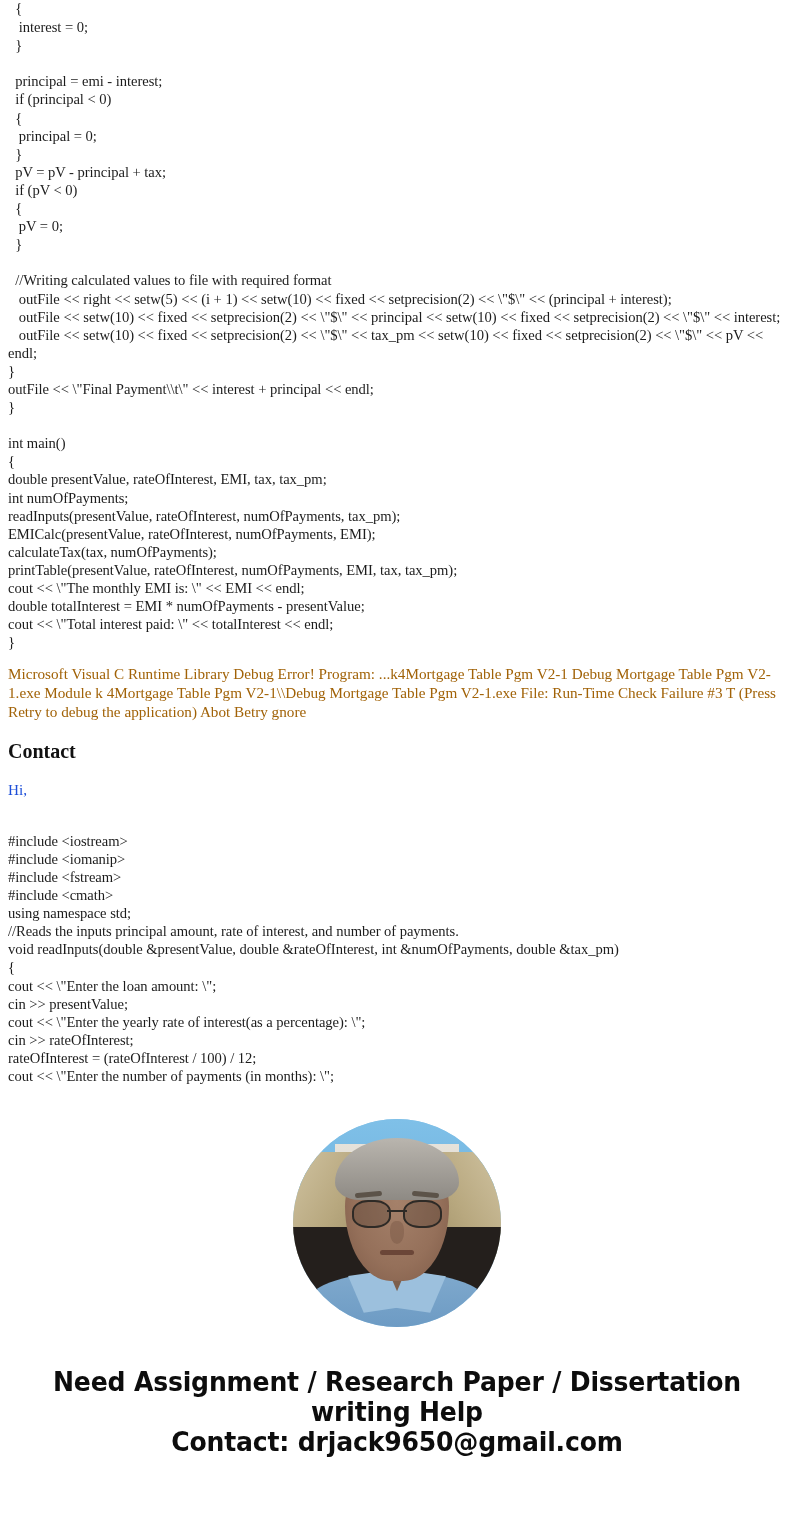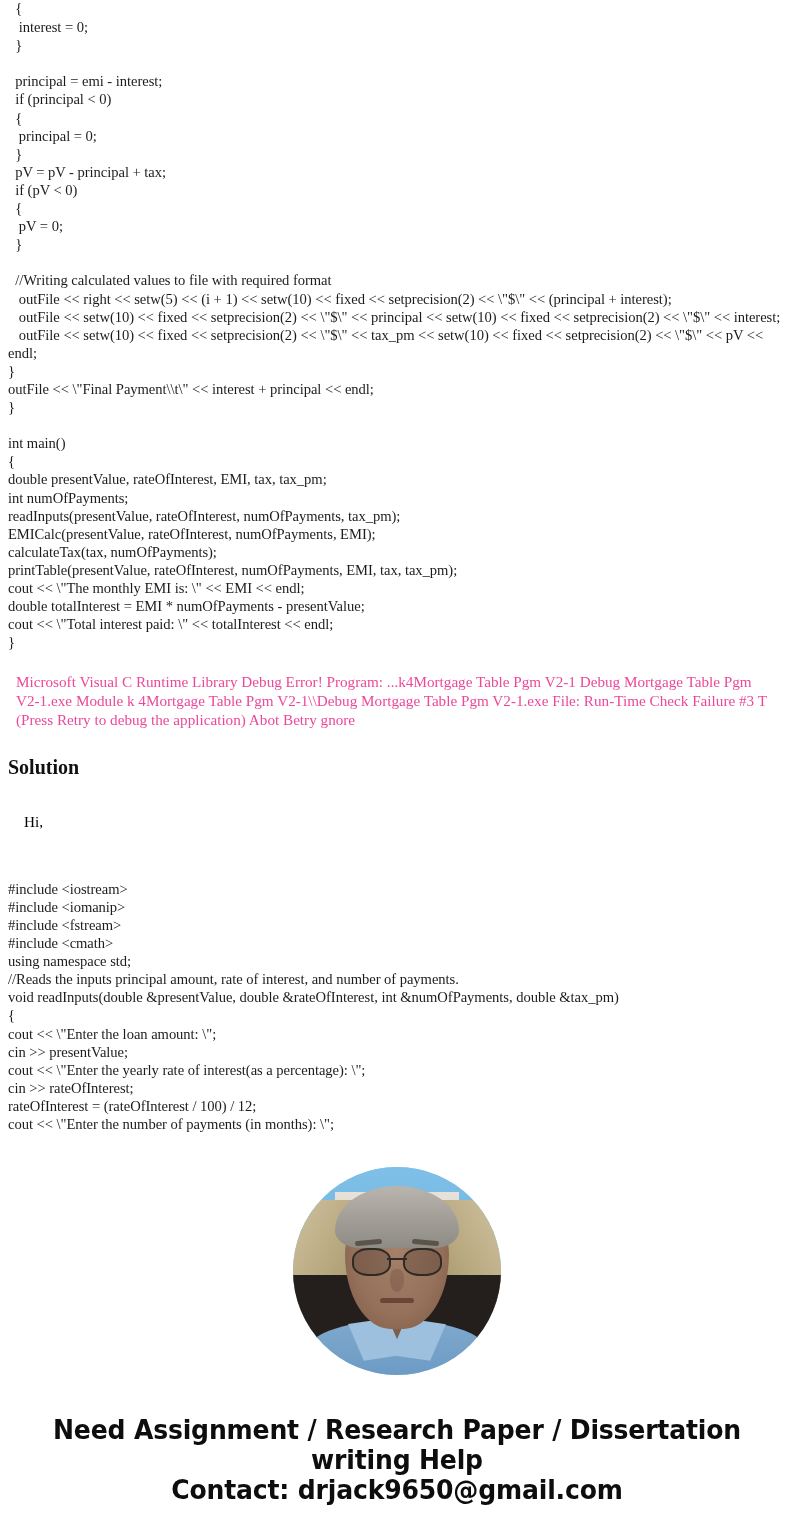--- a/index.html
+++ b/index.html
@@ -45,45 +45,45 @@
   .code-line.blank { min-height: 18.1px; }
 
   .top-block { padding-top: 0px; }
   .top-block .code-line:first-child { position: relative; top: -1px; }
 
   
   .error-para {
     font-family: "Liberation Serif", "DejaVu Serif", serif;
     font-size: 15.2px;
     line-height: 18.6px;
-    color: #ec4899;
+    color: #a16207;
     padding: 0 10px 0 8px;
-    margin: 8px;
+    margin: 0;
     text-align: left;
   }
 
   
   .solution-heading {
     font-family: "Liberation Serif", "DejaVu Serif", serif;
     font-size: 20px;
     font-weight: bold;
     color: #111111;
     padding: 0 8px;
     margin: 0;
     line-height: 24px;
   }
 
   
   .prose {
     font-family: "Liberation Serif", "DejaVu Serif", serif;
     font-size: 15.2px;
     line-height: 18.6px;
-    color: #000000;
+    color: #1d4ed8;
     padding: 0 12px 0 8px;
-    margin: 16px;
+    margin: 0;
   }
 
   
   .avatar-wrap {
     width: 100%;
     display: flex;
     justify-content: center;
     align-items: center;
   }
   .avatar {
@@ -191,21 +191,21 @@
 <body>
 
 <div class="page">
 
   <div class="code-block top-block" id="code-top"><div class="code-line">  {</div><div class="code-line">   interest = 0;</div><div class="code-line">  }</div><div class="code-line blank">&nbsp;</div><div class="code-line">  principal = emi - interest;</div><div class="code-line">  if (principal &lt; 0)</div><div class="code-line">  {</div><div class="code-line">   principal = 0;</div><div class="code-line">  }</div><div class="code-line">  pV = pV - principal + tax;</div><div class="code-line">  if (pV &lt; 0)</div><div class="code-line">  {</div><div class="code-line">   pV = 0;</div><div class="code-line">  }</div><div class="code-line blank">&nbsp;</div><div class="code-line">  //Writing calculated values to file with required format</div><div class="code-line">   outFile &lt;&lt; right &lt;&lt; setw(5) &lt;&lt; (i + 1) &lt;&lt; setw(10) &lt;&lt; fixed &lt;&lt; setprecision(2) &lt;&lt; \"$\" &lt;&lt; (principal + interest);</div><div class="code-line">   outFile &lt;&lt; setw(10) &lt;&lt; fixed &lt;&lt; setprecision(2) &lt;&lt; \"$\" &lt;&lt; principal &lt;&lt; setw(10) &lt;&lt; fixed &lt;&lt; setprecision(2) &lt;&lt; \"$\" &lt;&lt; interest;</div><div class="code-line">   outFile &lt;&lt; setw(10) &lt;&lt; fixed &lt;&lt; setprecision(2) &lt;&lt; \"$\" &lt;&lt; tax_pm &lt;&lt; setw(10) &lt;&lt; fixed &lt;&lt; setprecision(2) &lt;&lt; \"$\" &lt;&lt; pV &lt;&lt; endl;</div><div class="code-line">}</div><div class="code-line">outFile &lt;&lt; \"Final Payment\\t\" &lt;&lt; interest + principal &lt;&lt; endl;</div><div class="code-line">}</div><div class="code-line blank">&nbsp;</div><div class="code-line">int main()</div><div class="code-line">{</div><div class="code-line">double presentValue, rateOfInterest, EMI, tax, tax_pm;</div><div class="code-line">int numOfPayments;</div><div class="code-line">readInputs(presentValue, rateOfInterest, numOfPayments, tax_pm);</div><div class="code-line">EMICalc(presentValue, rateOfInterest, numOfPayments, EMI);</div><div class="code-line">calculateTax(tax, numOfPayments);</div><div class="code-line">printTable(presentValue, rateOfInterest, numOfPayments, EMI, tax, tax_pm);</div><div class="code-line">cout &lt;&lt; \"The monthly EMI is: \" &lt;&lt; EMI &lt;&lt; endl;</div><div class="code-line">double totalInterest = EMI * numOfPayments - presentValue;</div><div class="code-line">cout &lt;&lt; \"Total interest paid: \" &lt;&lt; totalInterest &lt;&lt; endl;</div><div class="code-line">}</div></div>
 
   <div style="height:14px"></div>
   <p class="error-para">Microsoft Visual C Runtime Library Debug Error! Program: ...k4Mortgage Table Pgm V2-1 Debug Mortgage Table Pgm V2-1.exe Module k 4Mortgage Table Pgm V2-1\\Debug Mortgage Table Pgm V2-1.exe File: Run-Time Check Failure #3 T (Press Retry to debug the application) Abot Betry gnore</p>
 
   <div style="height:18px"></div>
-  <h2 class="solution-heading">Solution</h2>
+  <h2 class="solution-heading">Contact</h2>
 
   <div style="height:18px"></div>
   <p class="prose">Hi,</p>
   <div style="height:16px"></div>
 
   <div style="height:16px"></div>
   <div class="code-block" id="code-bottom"><div class="code-line">#include &lt;iostream&gt;</div><div class="code-line">#include &lt;iomanip&gt;</div><div class="code-line">#include &lt;fstream&gt;</div><div class="code-line">#include &lt;cmath&gt;</div><div class="code-line">using namespace std;</div><div class="code-line">//Reads the inputs principal amount, rate of interest, and number of payments.</div><div class="code-line">void readInputs(double &amp;presentValue, double &amp;rateOfInterest, int &amp;numOfPayments, double &amp;tax_pm)</div><div class="code-line">{</div><div class="code-line">cout &lt;&lt; \"Enter the loan amount: \";</div><div class="code-line">cin &gt;&gt; presentValue;</div><div class="code-line">cout &lt;&lt; \"Enter the yearly rate of interest(as a percentage): \";</div><div class="code-line">cin &gt;&gt; rateOfInterest;</div><div class="code-line">rateOfInterest = (rateOfInterest / 100) / 12;</div><div class="code-line">cout &lt;&lt; \"Enter the number of payments (in months): \";</div></div>
 
   <div style="height:34px"></div>
   <div class="avatar-wrap">

